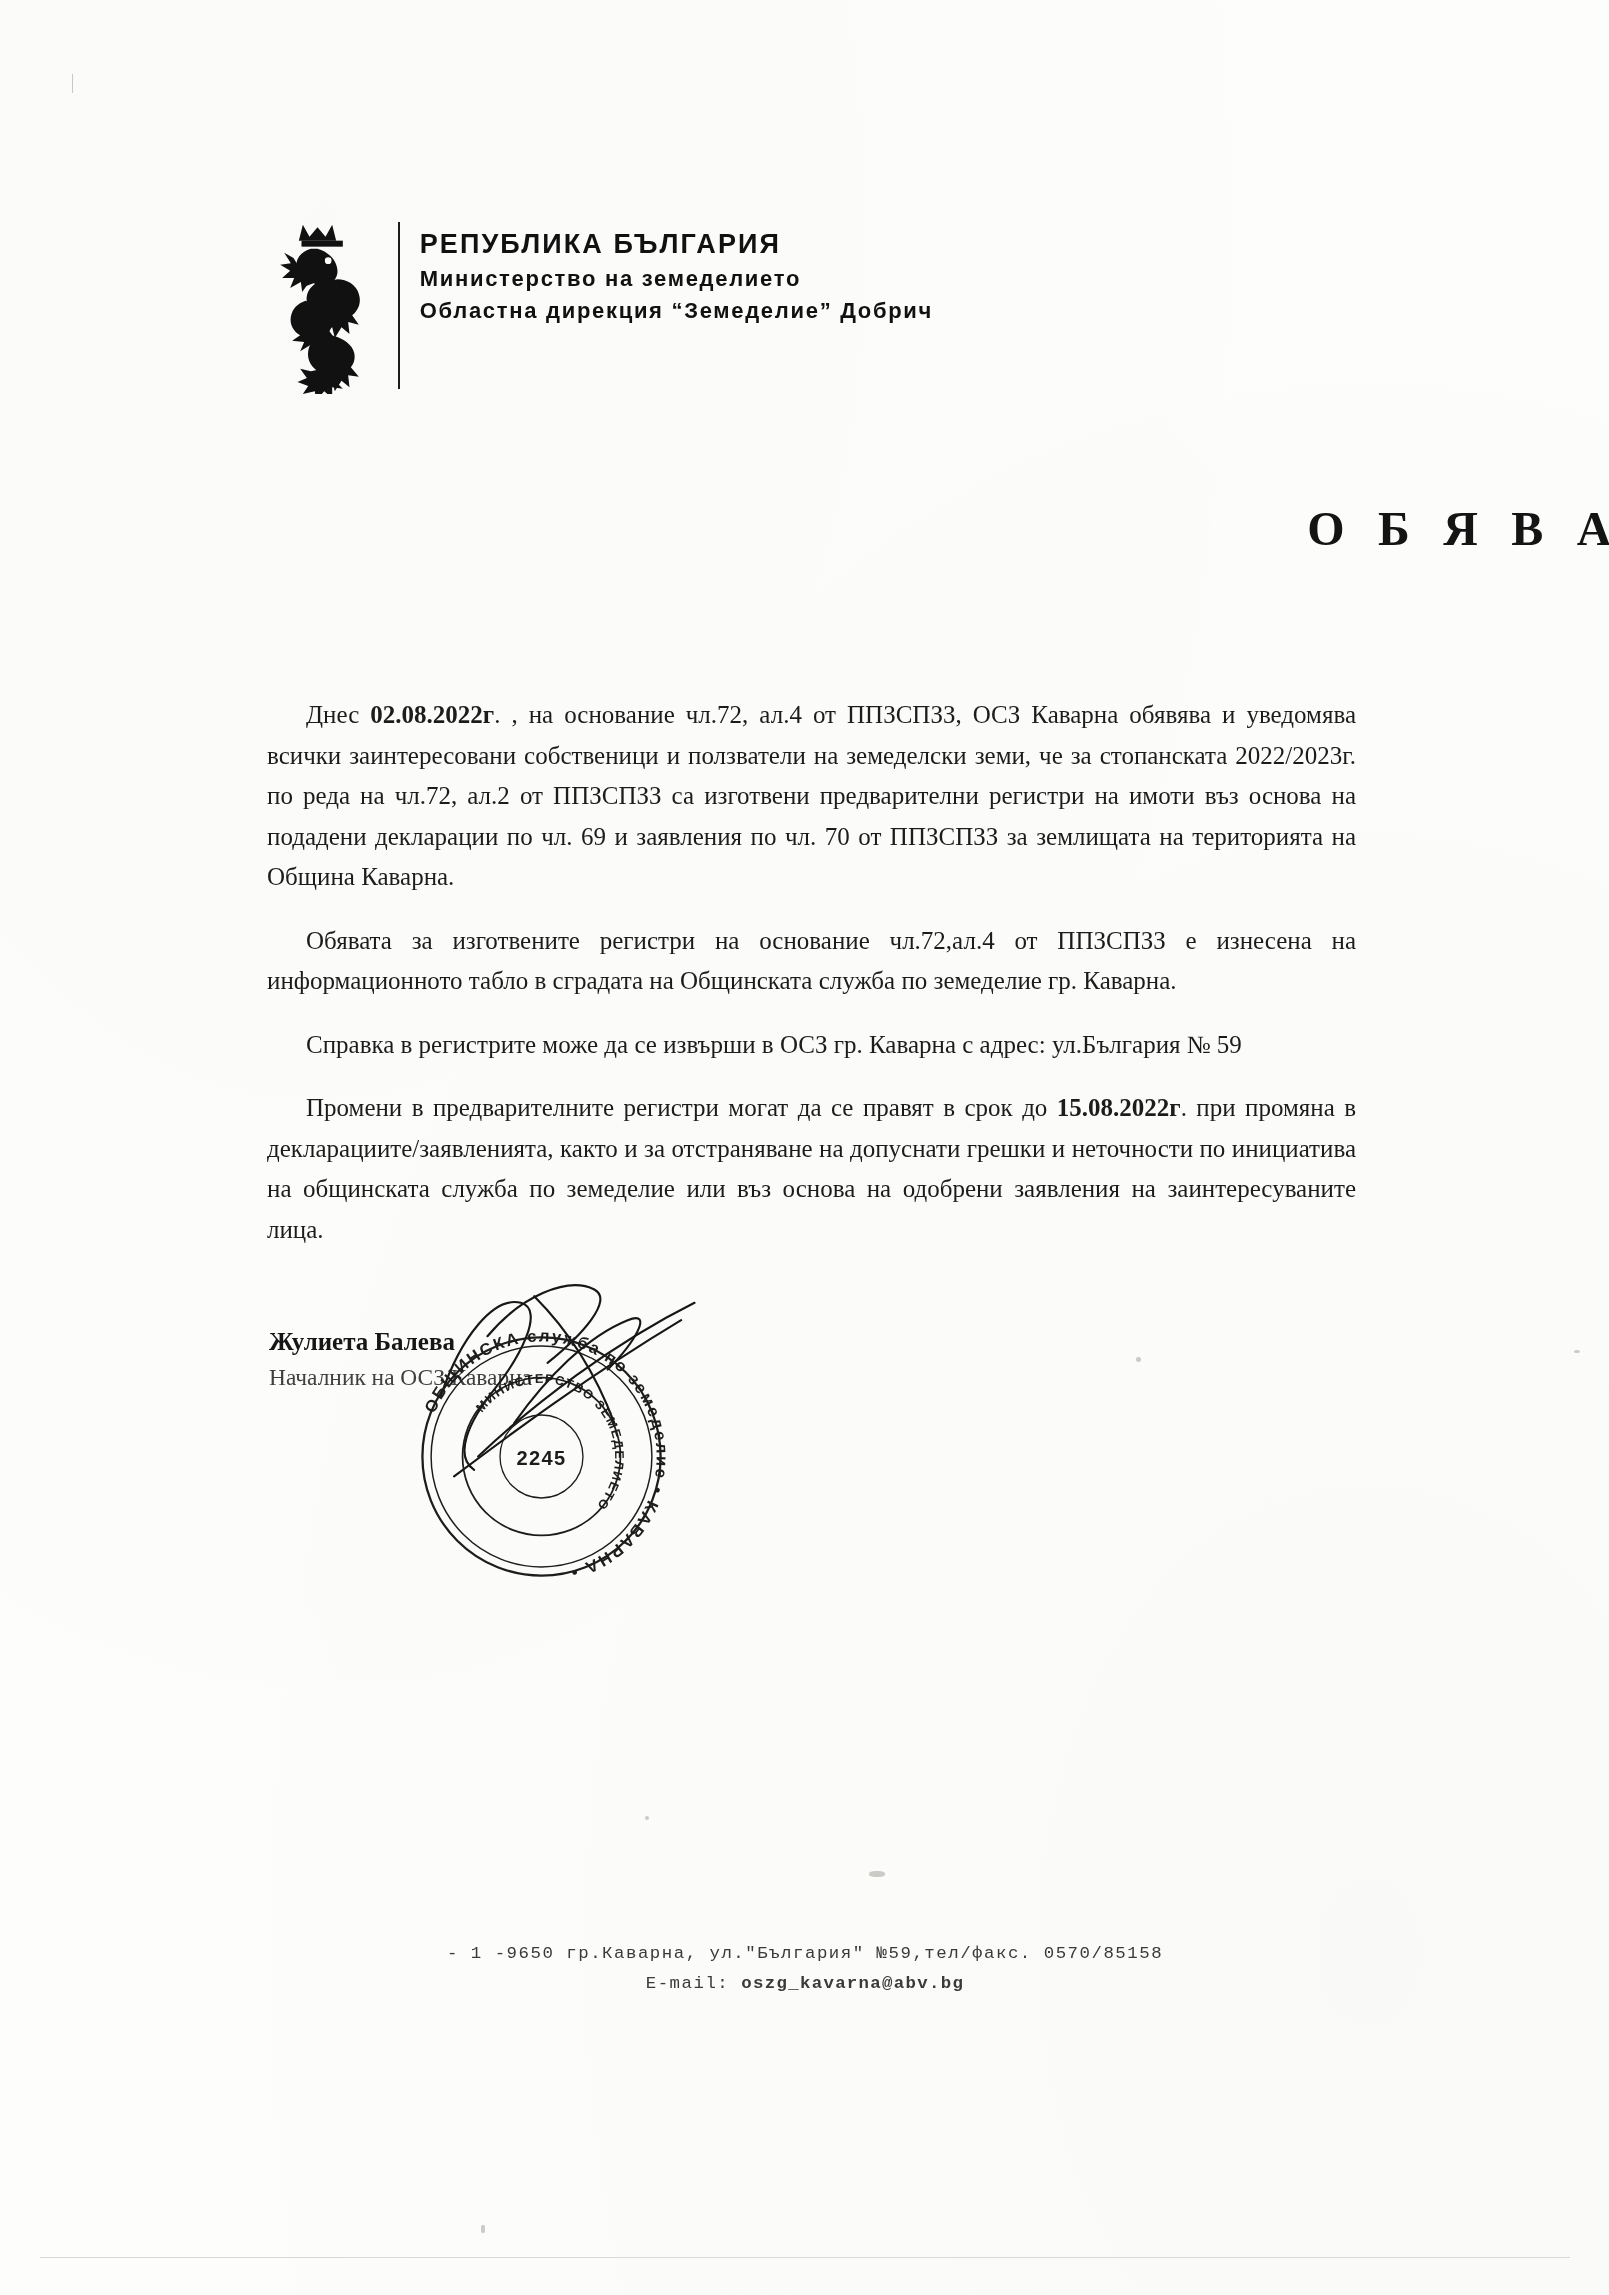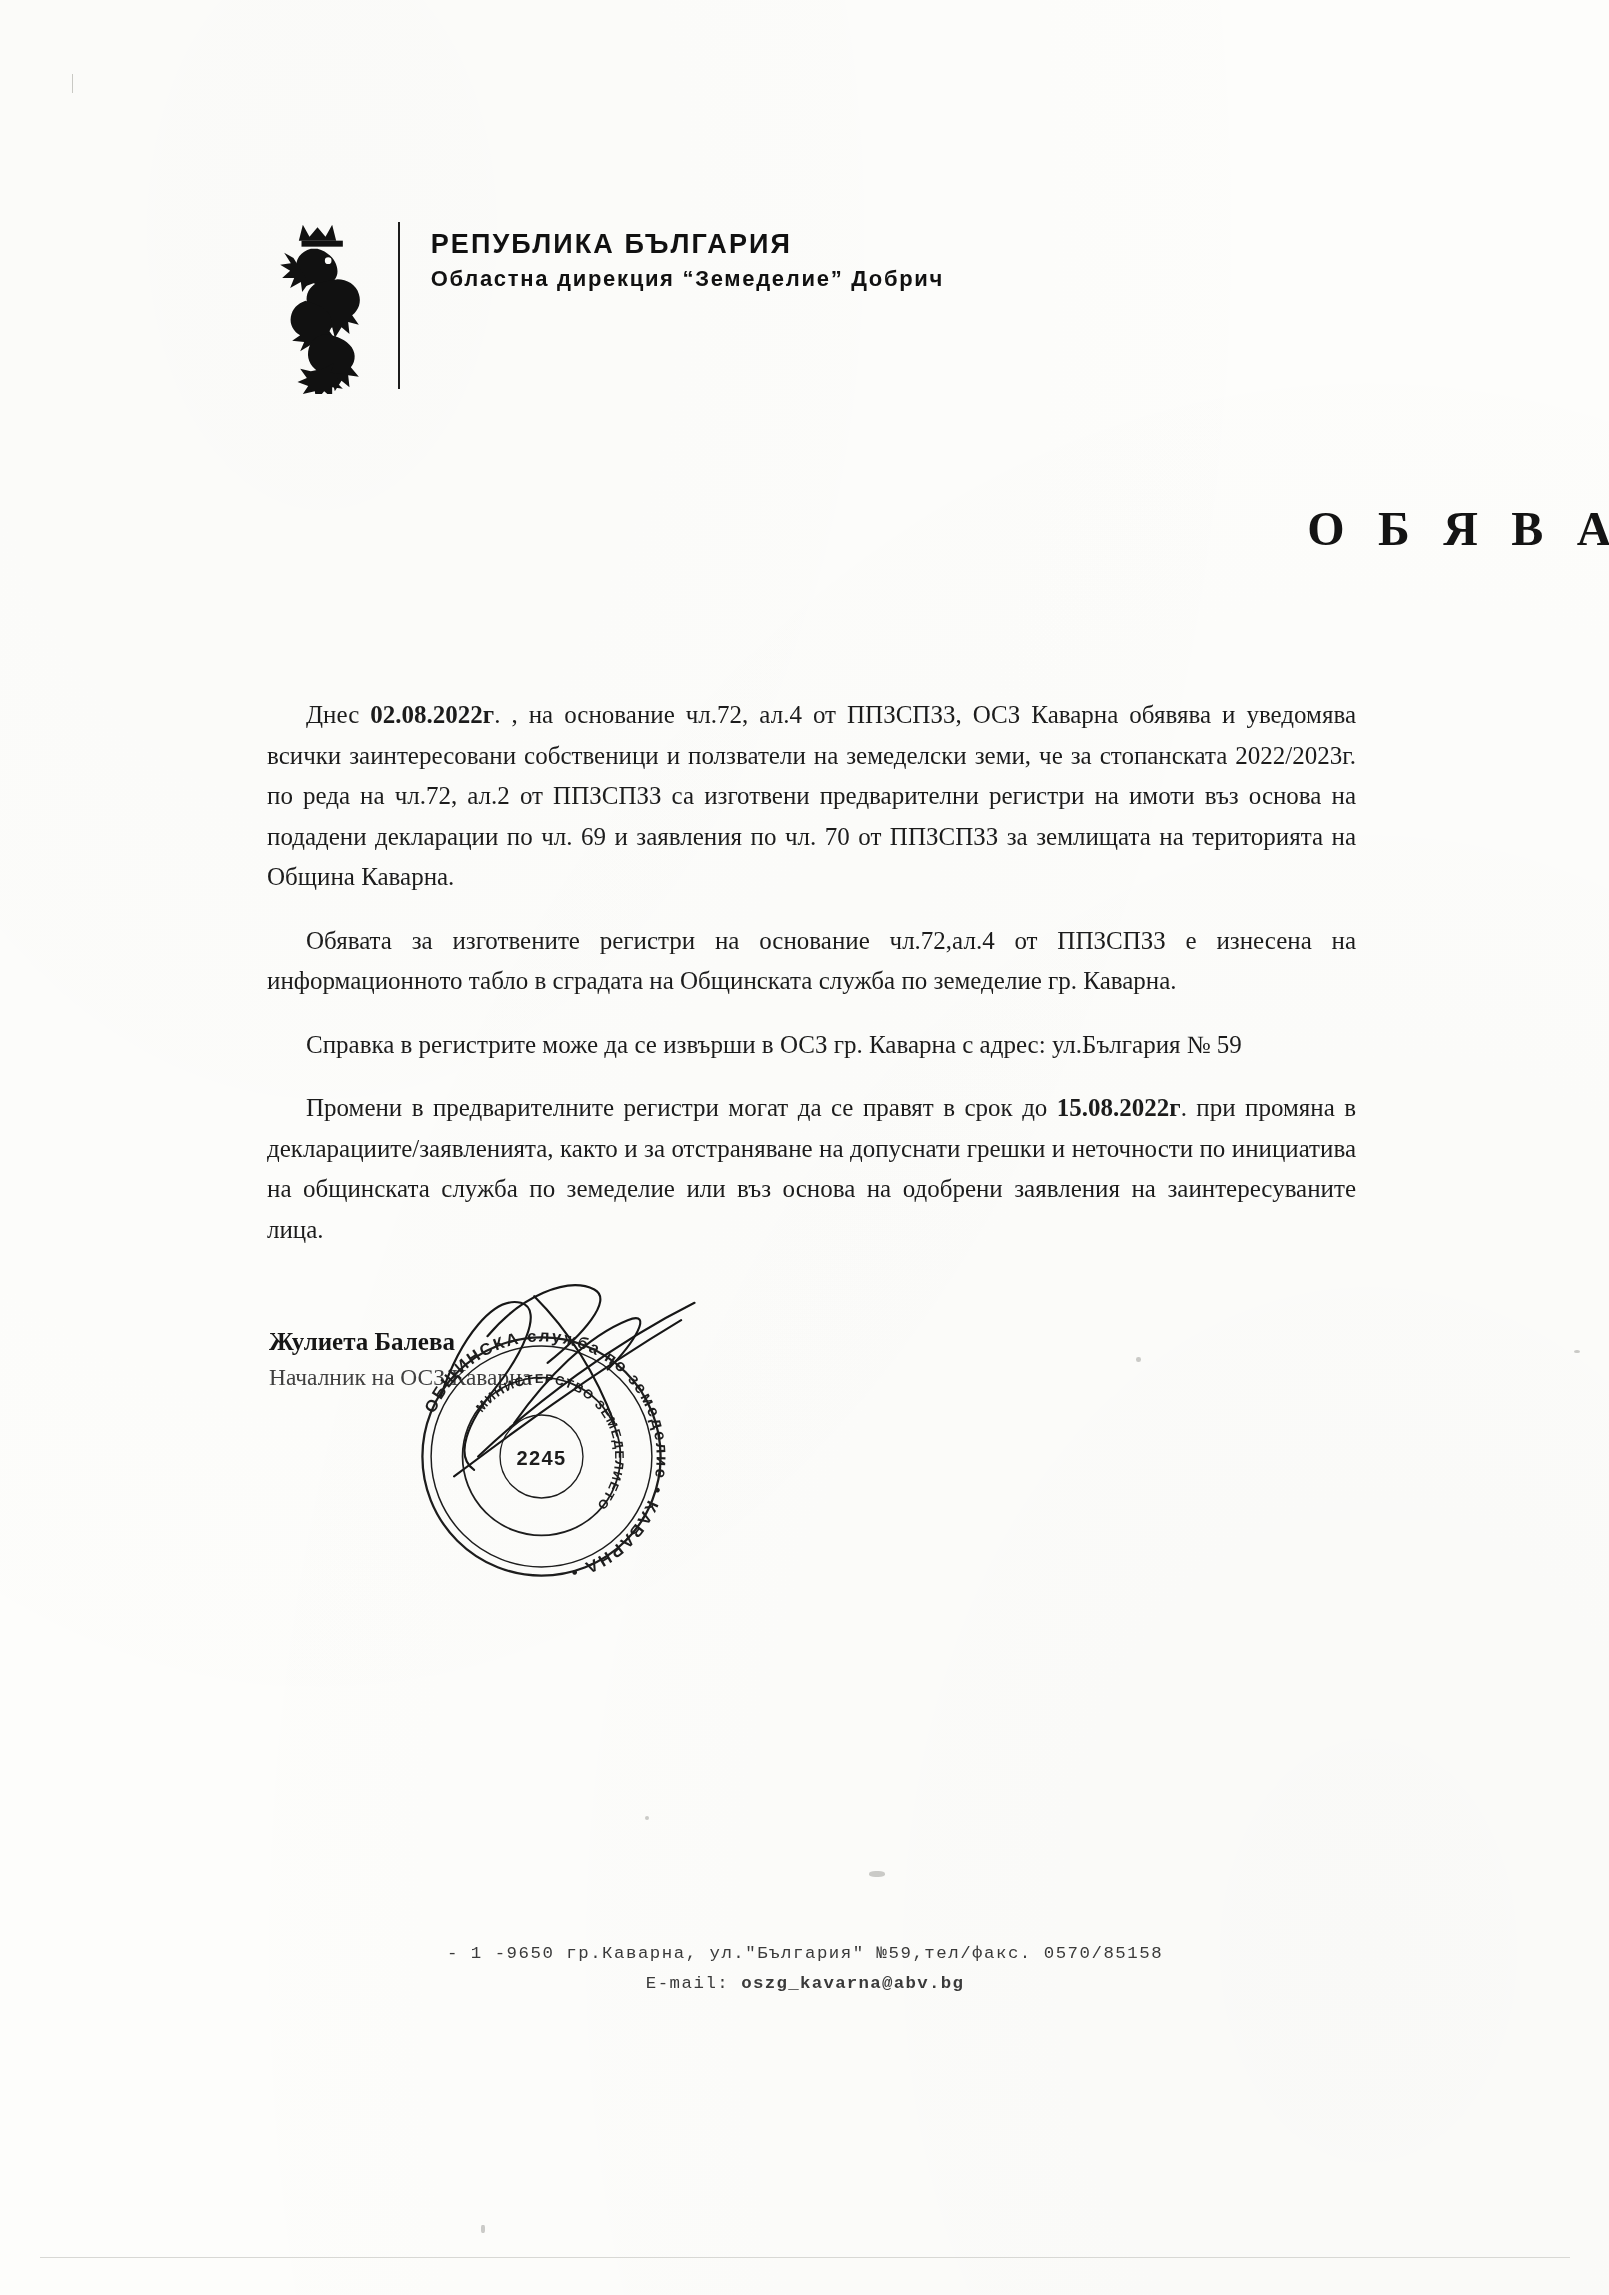--- a/index.html
+++ b/index.html
@@ -69,21 +69,21 @@
   }
   .header-divider {
     width: 2px;
     background: #1c1c1c;
     height: 167px;
     margin-left: 6.7px;
     margin-top: 8px;
     flex: none;
   }
   .header-text {
-    margin-left: 31px;
+    margin-left: 20px;
     padding-top: 13.4px;
     font-family: "Liberation Sans", sans-serif;
     color: #111;
   }
   .header-text .line {
     letter-spacing: 1.6px;
     font-weight: bold;
     white-space: nowrap;
   }
   .header-text .l1 { font-size: 27px; line-height: 1.33; letter-spacing: 2.1px; }
@@ -222,20 +222,21 @@
           <path d="M70 236 l-16 -4 l10 14 l-14 6 l16 6 l-8 12 l18 -4 l2 14 l12 -14 l12 10 l0 -16
                    l16 2 l-12 -12 l12 -10 l-18 -2 l4 -14 l-16 8 z"></path>
         </g>
       </svg>
     </div>
 
     <div class="header-divider"></div>
 
     <div class="header-text">
       <div class="line l1">РЕПУБЛИКА БЪЛГАРИЯ</div>
+      <div class="line l2">Министерство на земеделието</div>
       <div class="line l3">Областна дирекция “Земеделие” Добрич</div>
     </div>
   </div>
 
   <div class="doc-title">О Б Я В А</div>
 
   <div class="body-text" id="body-container">
       <p><span>Днес </span><b>02.08.2022г</b><span>. , на основание чл.72, ал.4 от ППЗСПЗЗ, ОСЗ Каварна обявява и уведомява всички заинтересовани собственици и ползватели на земеделски земи, че за стопанската 2022/2023г. по реда на чл.72, ал.2 от ППЗСПЗЗ са изготвени предварителни регистри на имоти въз основа на подадени декларации по чл. 69 и заявления по чл. 70 от ППЗСПЗЗ за землищата на територията на Община Каварна.</span></p>
       <p><span>Обявата за изготвените регистри на основание чл.72,ал.4 от ППЗСПЗЗ е изнесена на информационното табло в сградата на Общинската служба по земеделие гр. Каварна.</span></p>
       <p><span>Справка в регистрите може да се извърши в ОСЗ  гр. Каварна с адрес: ул.България № 59</span></p>

